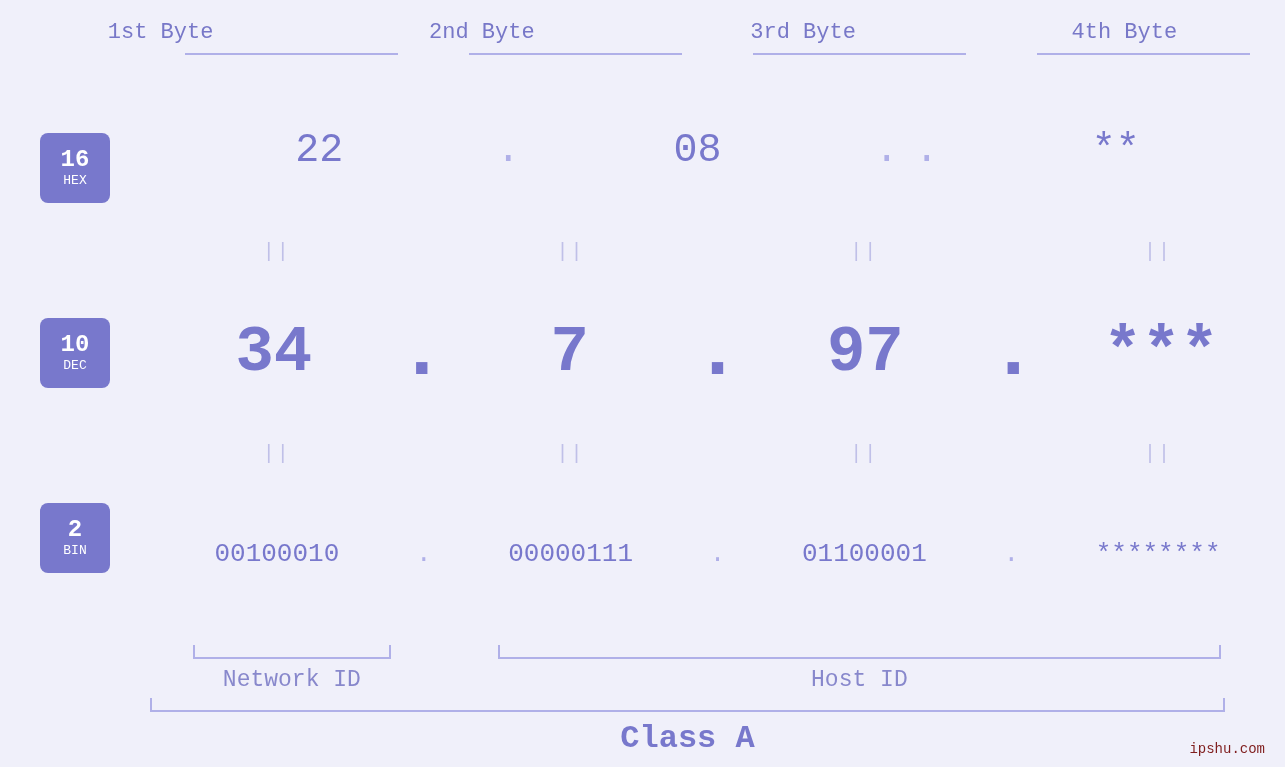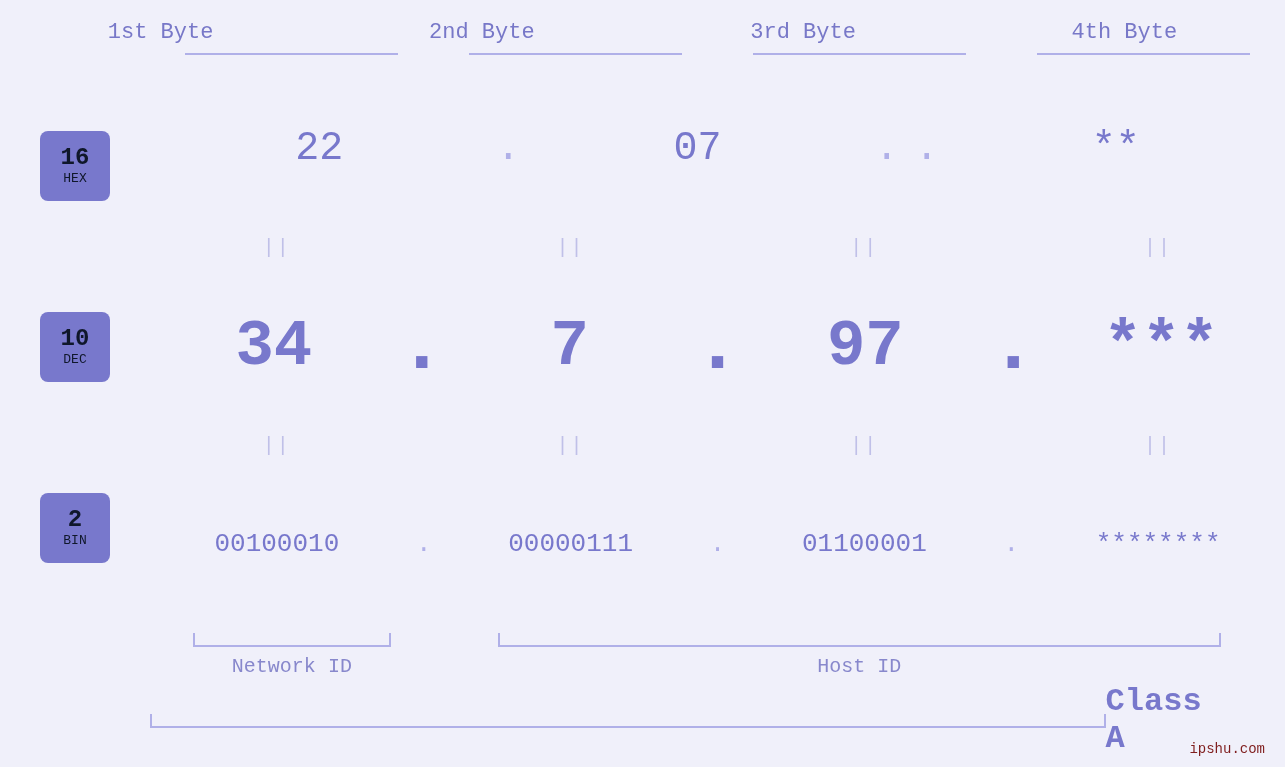--- a/index.html
+++ b/index.html
@@ -68,21 +68,21 @@
       display: flex;
       flex-direction: column;
       justify-content: space-around;
       align-items: center;
       width: 150px;
       padding: 10px 20px 10px 20px;
     }
 
     .base-badge {
       background: #7878cc;
-      color: #0f172a;
+      color: #ffffff;
       width: 70px;
       height: 70px;
       border-radius: 8px;
       display: flex;
       flex-direction: column;
       align-items: center;
       justify-content: center;
       font-family: 'Courier New', Courier, monospace;
     }
 
@@ -184,32 +184,32 @@
       width: 80%;
       height: 14px;
       border-bottom: 2px solid #b0b0e8;
       border-left: 2px solid #b0b0e8;
       border-right: 2px solid #b0b0e8;
       margin-bottom: 4px;
     }
 
     .id-text {
       color: #8888cc;
-      font-size: 20px;
+      font-size: 23px;
       font-family: 'Courier New', Courier, monospace;
       margin-top: 4px;
     }
 
     
     .bottom-section {
       width: 100%;
       padding-left: 150px;
       padding-right: 60px;
       display: flex;
-      flex-direction: row;
+      flex-direction: column;
       align-items: center;
       margin-top: 5px;
     }
 
     .class-bracket {
       width: 100%;
       height: 14px;
       border-bottom: 2px solid #b0b0e8;
       border-left: 2px solid #b0b0e8;
       border-right: 2px solid #b0b0e8;
@@ -280,21 +280,21 @@
     <div class="bytes-grid">
 
       <div class="bytes-row">
         <div class="byte-cell">
           <span class="byte-value hex-value">22</span>
         </div>
         <div class="byte-cell" style="flex:0 0 40px;">
           <span class="dot-hex">.</span>
         </div>
         <div class="byte-cell">
-          <span class="byte-value hex-value">07</span>
+          <span class="byte-value hex-value">08</span>
         </div>
         <div class="byte-cell" style="flex:0 0 40px;">
           <span class="dot-hex">.</span>
         </div>
         <div class="byte-cell" style="flex:0 0 40px;">
           <span class="dot-hex">.</span>
         </div>
         <div class="byte-cell">
           <span class="byte-value hex-value">**</span>
         </div>

